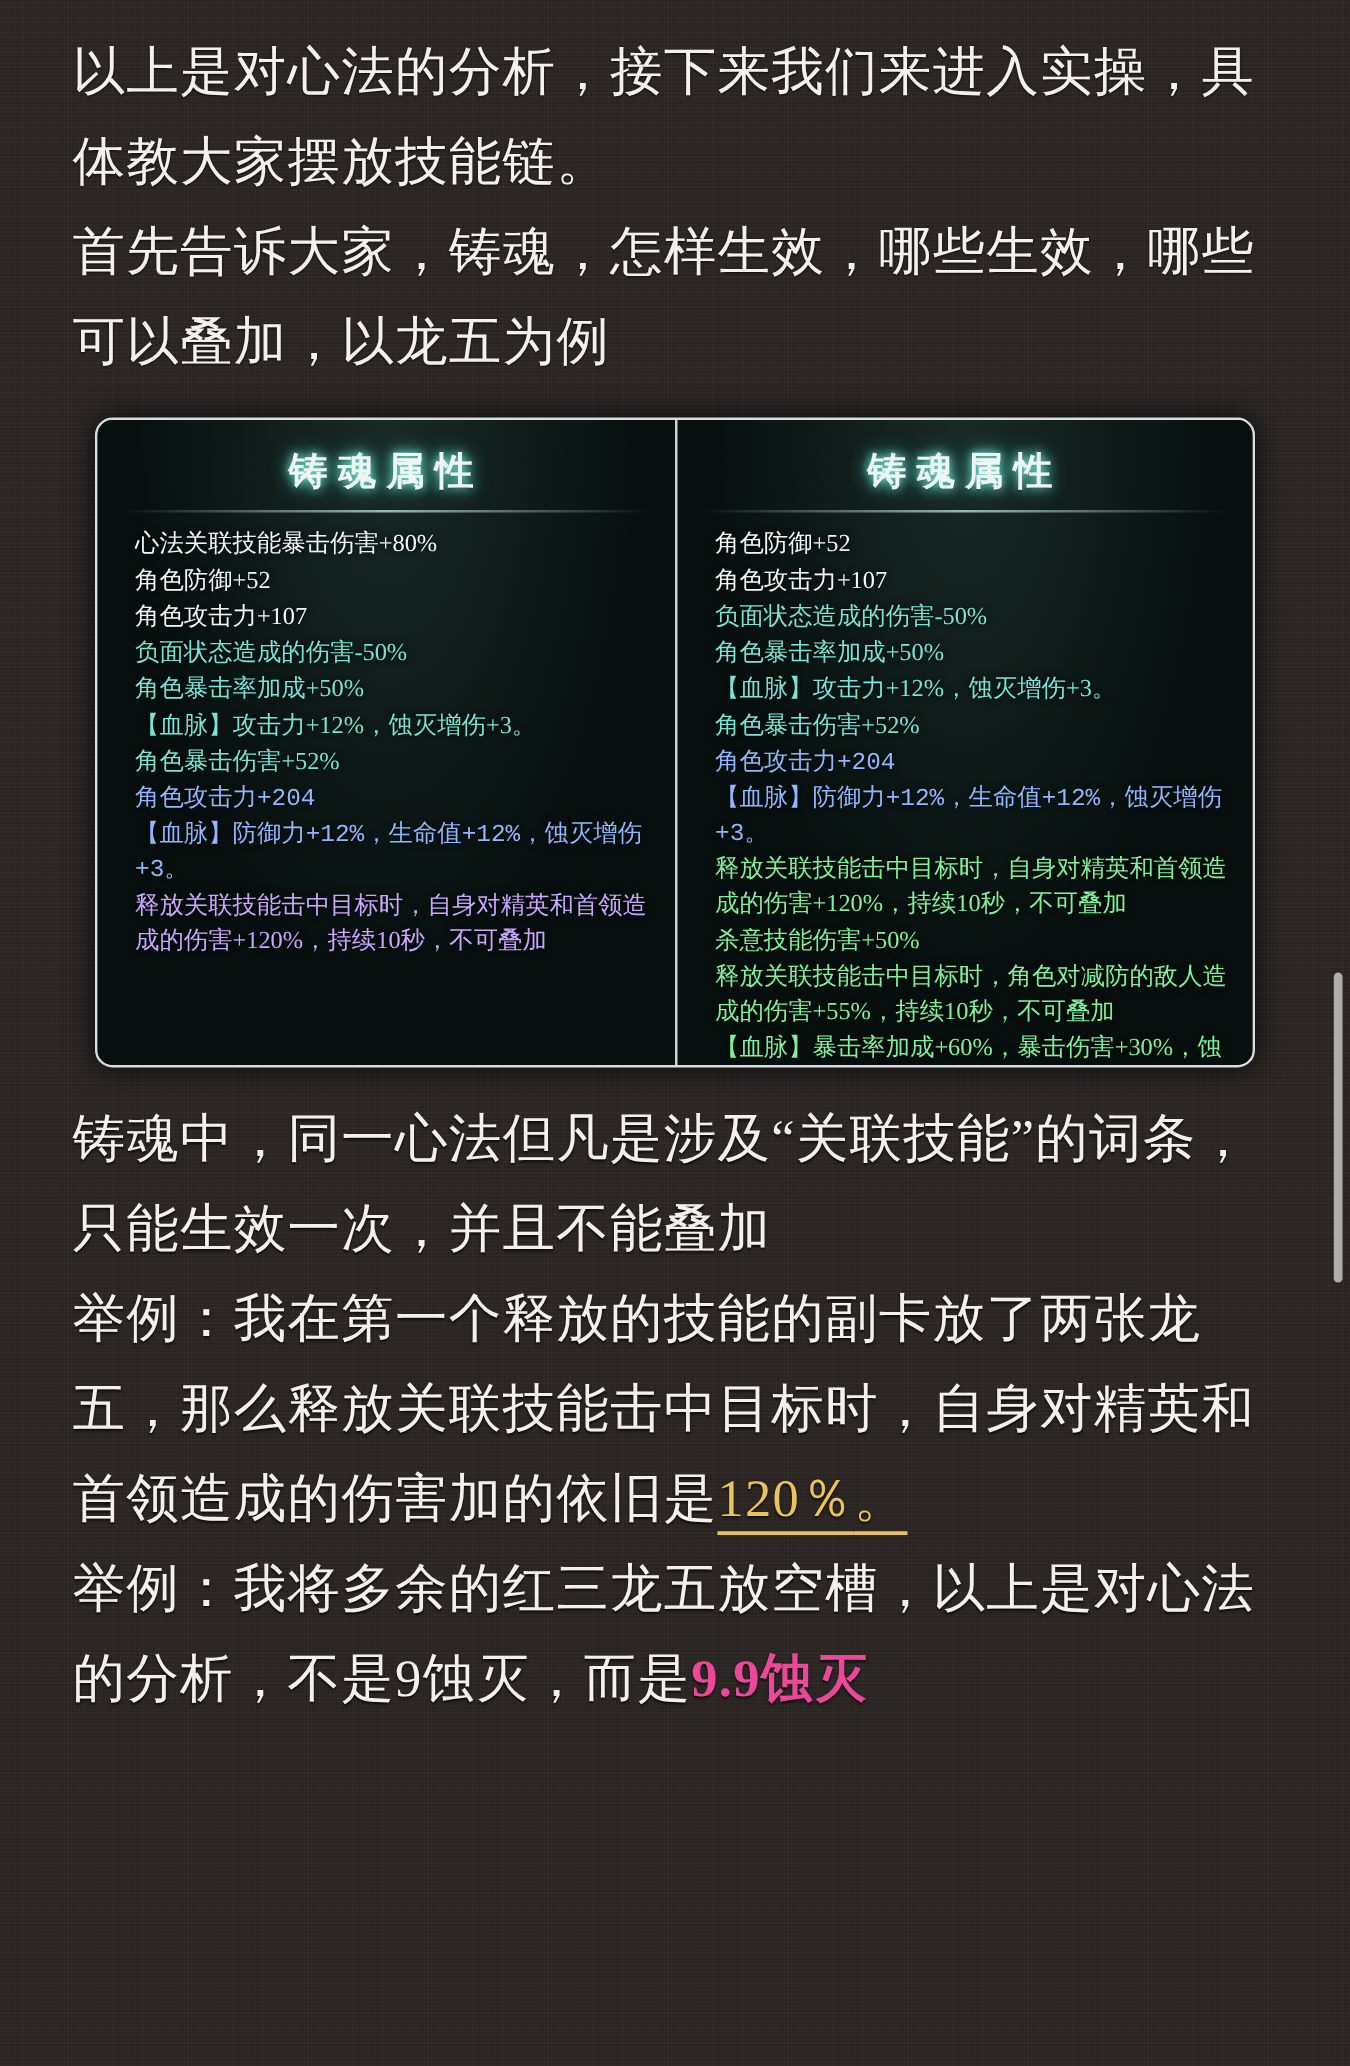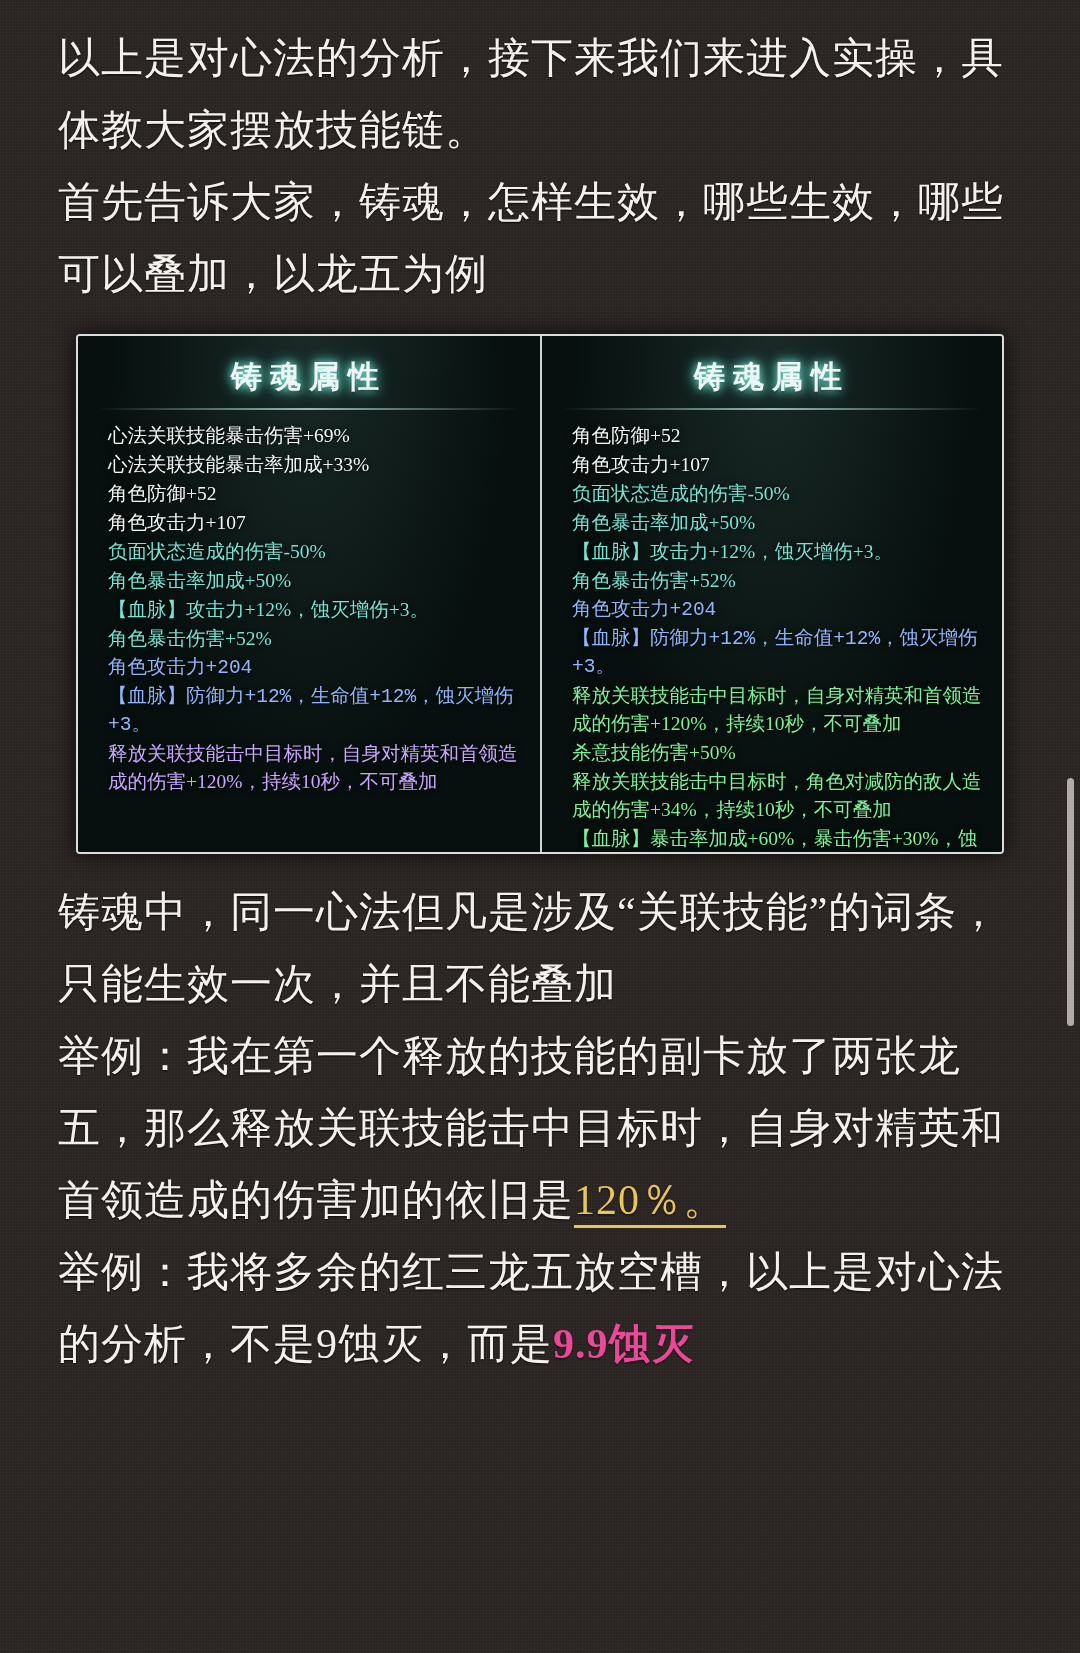--- a/index.html
+++ b/index.html
@@ -50,21 +50,21 @@
   .hl-plain {
     color: #ec4899;
     font-weight: bold;
   }
 
   
   .card {
     margin: 24px 18px 22px 18px;
     background: #0a0d0c;
     border: 2px solid #d8dedd;
-    border-radius: 4px;
+    border-radius: 14px;
     box-shadow: 0 0 22px rgba(0,0,0,0.8);
     display: flex;
     height: 520px;
     box-sizing: border-box;
     overflow: hidden;
     justify-content: space-between;
   }
   .panel {
     flex: 1 1 50%;
     padding: 16px 14px 10px 14px;
@@ -134,22 +134,21 @@
     <p class="para first">以上是对心法的分析，接下来我们来进入实操，具体教大家摆放技能链。</p>
     <p class="para">首先告诉大家，铸魂，怎样生效，哪些生效，哪些可以叠加，以龙五为例</p>
   </div>
 
   <div class="card">
 
     <div class="panel">
       <div class="panel-title">铸魂属性</div>
       <div class="panel-divider"></div>
       <ul class="stat-list">
-        <li class="stat c-white">心法关联技能暴击伤害+69%</li>
-        <li class="stat c-white">心法关联技能暴击率加成+33%</li>
+        <li class="stat c-white">心法关联技能暴击伤害+80%</li>
         <li class="stat c-white">角色防御+52</li>
         <li class="stat c-white">角色攻击力+107</li>
         <li class="stat c-cyan">负面状态造成的伤害-50%</li>
         <li class="stat c-cyan">角色暴击率加成+50%</li>
         <li class="stat c-cyan">【血脉】攻击力+12%，蚀灭增伤+3。</li>
         <li class="stat c-cyan">角色暴击伤害+52%</li>
         <li class="stat c-blue">角色攻击力+204</li>
         <li class="stat c-blue">【血脉】防御力+12%，生命值+12%，蚀灭增伤+3。</li>
         <li class="stat c-violet">释放关联技能击中目标时，自身对精英和首领造成的伤害+120%，持续10秒，不可叠加</li>
       </ul>
@@ -162,21 +161,21 @@
         <li class="stat c-white">角色防御+52</li>
         <li class="stat c-white">角色攻击力+107</li>
         <li class="stat c-cyan">负面状态造成的伤害-50%</li>
         <li class="stat c-cyan">角色暴击率加成+50%</li>
         <li class="stat c-cyan">【血脉】攻击力+12%，蚀灭增伤+3。</li>
         <li class="stat c-cyan">角色暴击伤害+52%</li>
         <li class="stat c-blue">角色攻击力+204</li>
         <li class="stat c-blue">【血脉】防御力+12%，生命值+12%，蚀灭增伤+3。</li>
         <li class="stat c-green">释放关联技能击中目标时，自身对精英和首领造成的伤害+120%，持续10秒，不可叠加</li>
         <li class="stat c-green">杀意技能伤害+50%</li>
-        <li class="stat c-green">释放关联技能击中目标时，角色对减防的敌人造成的伤害+34%，持续10秒，不可叠加</li>
+        <li class="stat c-green">释放关联技能击中目标时，角色对减防的敌人造成的伤害+55%，持续10秒，不可叠加</li>
         <li class="stat c-green">【血脉】暴击率加成+60%，暴击伤害+30%，蚀灭增伤+3。</li>
       </ul>
     </div>
 
   </div>
 
   <div class="body-text">
     <p class="para">铸魂中，同一心法但凡是涉及“关联技能”的词条，只能生效一次，并且不能叠加</p>
     <p class="para"><span>举例：我在第一个释放的技能的副卡放了两张龙五，那么释放关联技能击中目标时，自身对精英和首领造成的伤害加的依旧是</span><span class="hl-underline">120％</span><span class="hl-underline">。</span></p>
     <p class="para"><span>举例：我将多余的红三龙五放空槽，以上是对心法的分析，不是9蚀灭，而是</span><span class="hl-plain">9.9蚀灭</span></p>

